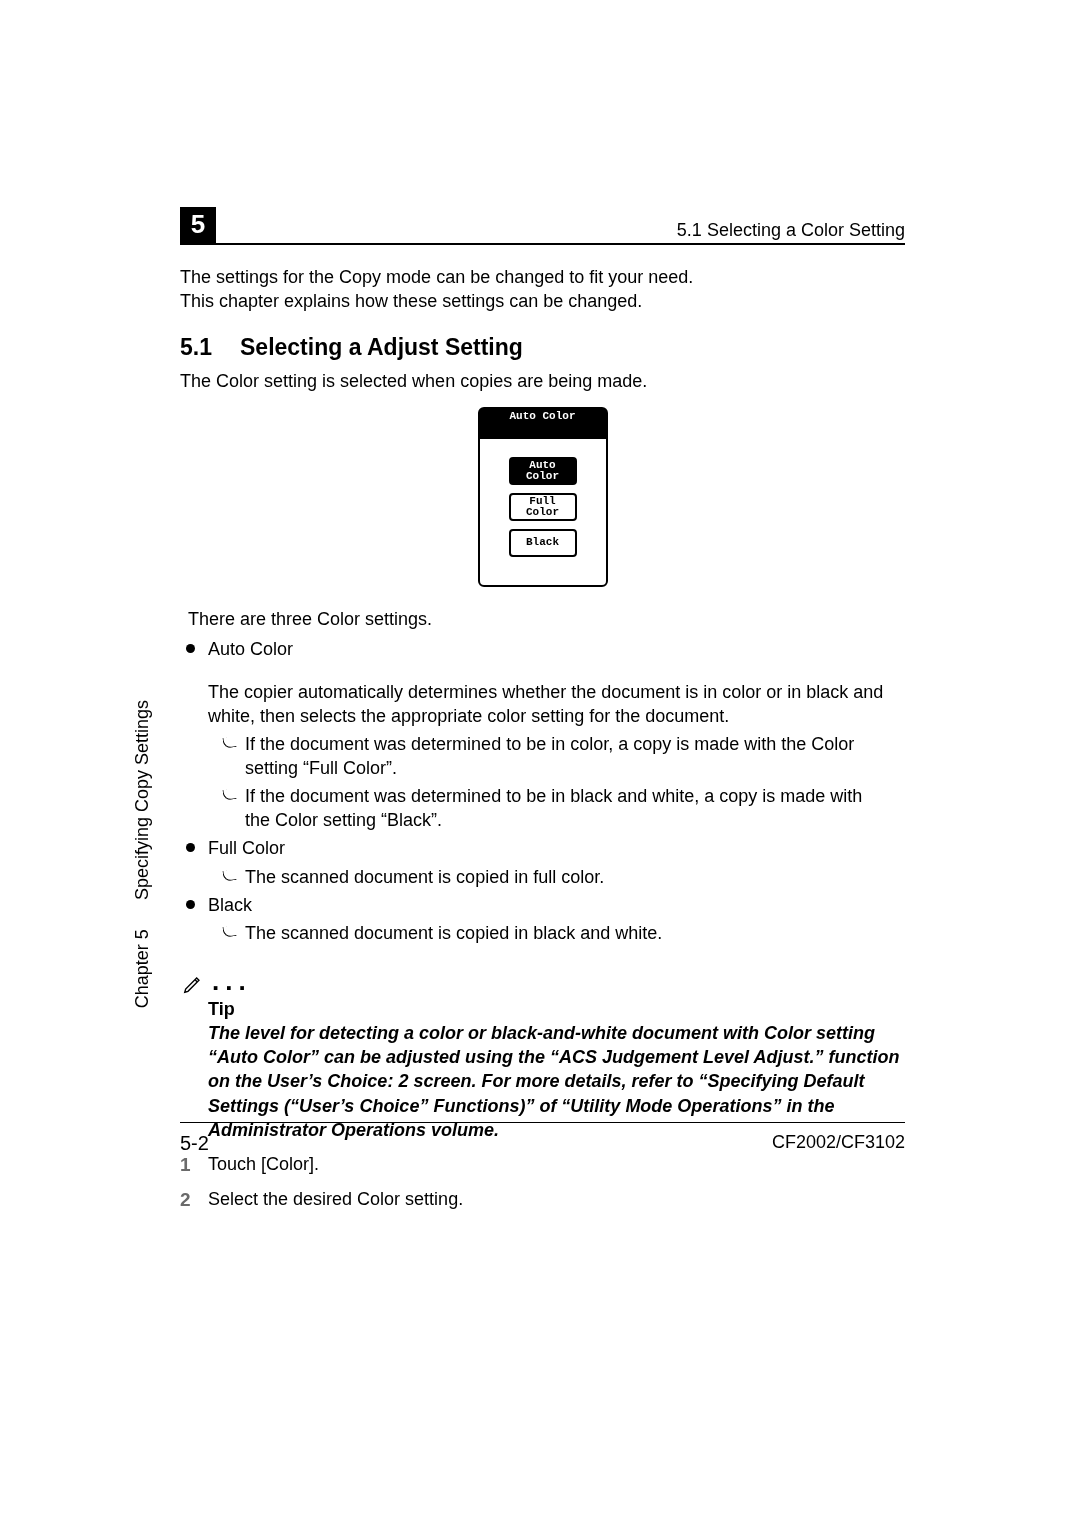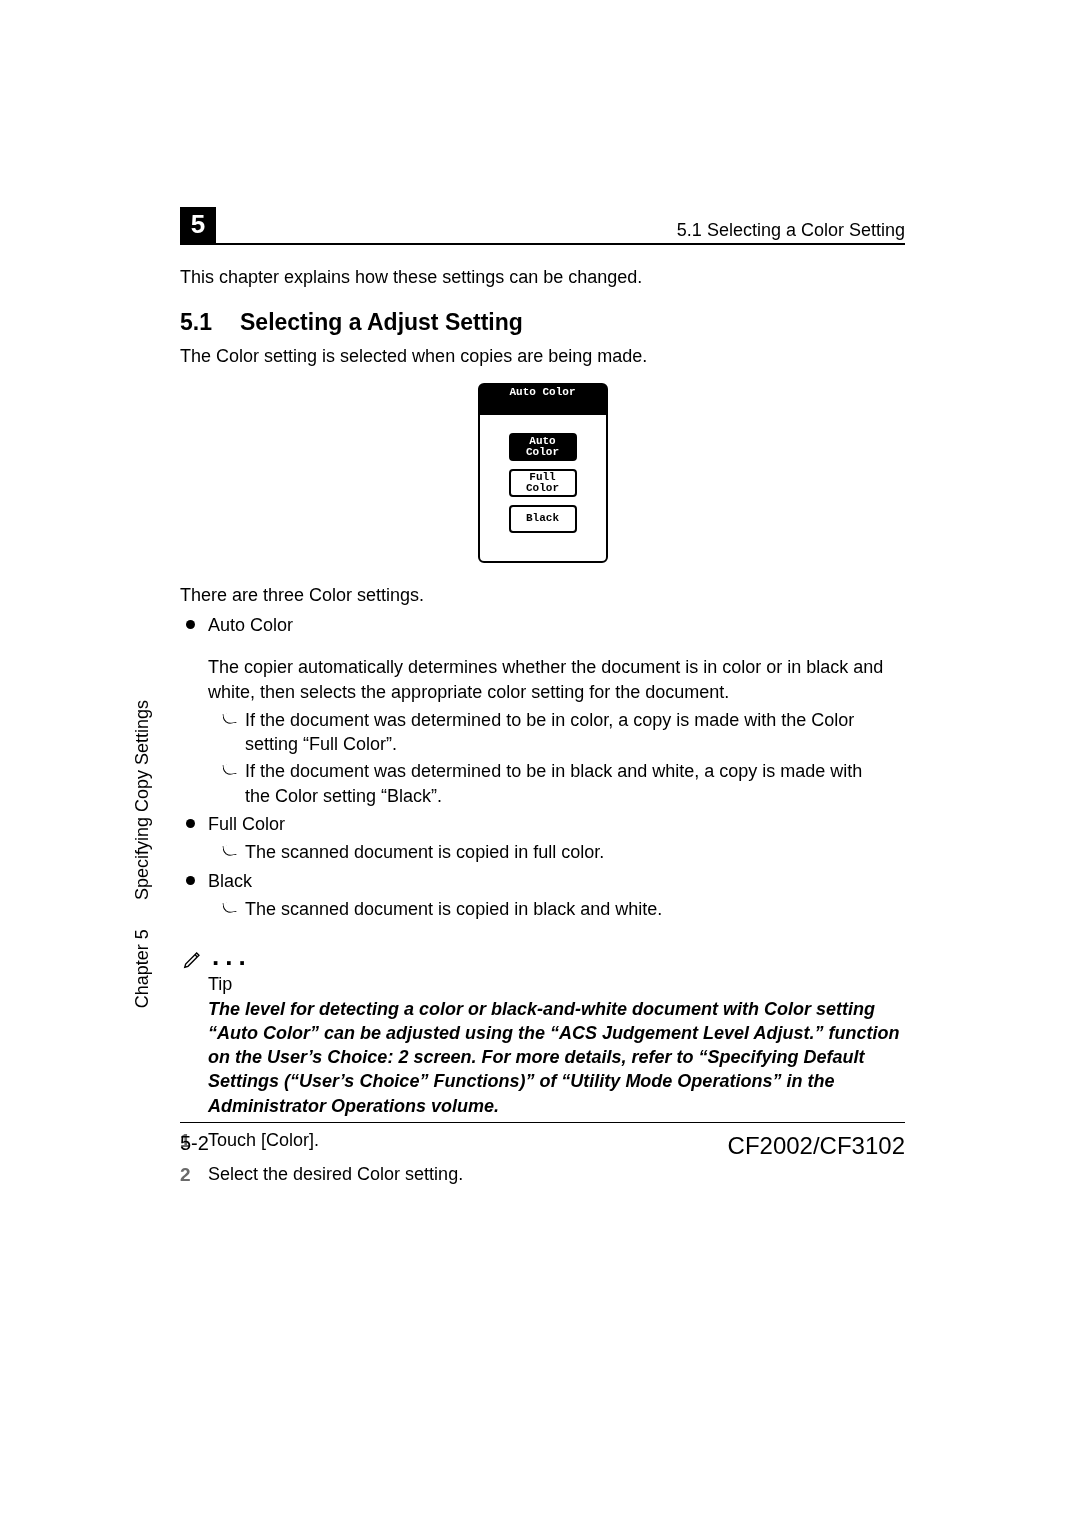--- a/index.html
+++ b/index.html
@@ -105,21 +105,21 @@
     font-size: 11px;
     font-weight: bold;
     line-height: 1.0;
     display: flex;
     align-items: center;
     justify-content: center;
     text-align: center;
     background: #fff;
   }
   .panel-btn.selected { background: #000; color: #fff; }
-  .list-block { margin: 0 0 6px 0; }
+  .list-block { margin: 0 0 6px 8px; }
   ul.bullets { list-style: none; margin: 0; padding: 0; }
   ul.bullets > li { position: relative; padding-left: 28px; margin: 4px 0; }
   ul.bullets > li::before {
     content: "";
     position: absolute;
     left: 6px;
     top: 7px;
     width: 9px;
     height: 9px;
     background: #000;
@@ -142,21 +142,21 @@
   }
   .sub-desc { margin: 18px 0 4px 0; padding-left: 28px; }
   .tip-block { margin: 14px 0 10px 0; }
   .tip-icon-row { display: flex; align-items: flex-end; gap: 8px; margin-bottom: 2px; padding-left: 2px;}
   .tip-icon {
     width: 22px;
     height: 22px;
   }
   .tip-icon svg { width: 100%; height: 100%; }
   .dots { font-size: 26px; font-weight: bold; letter-spacing: 6px; position: relative; top: 4px;}
-  .tip-heading { font-weight: normal; padding-left: 28px; }
+  .tip-heading { font-weight: bold; padding-left: 28px; }
   .tip-body { font-style: italic; padding-left: 28px; font-weight: bold; }
   .proc-heading { font-weight: bold; margin: 18px 0 12px 0; }
   ol.steps { list-style: none; margin: 0; padding: 0; }
   ol.steps > li { position: relative; padding-left: 28px; margin: 6px 0 10px 0; }
   ol.steps > li .num {
     position: absolute;
     left: 0;
     top: 0;
     font-weight: bold;
     color: #6a6a6a;
@@ -173,21 +173,21 @@
   .footer-left {
     position: absolute;
     left: 180px;
     top: 1130px;
     font-size: 20px;
   }
   .footer-right {
     position: absolute;
     right: 175px;
     top: 1130px;
-    font-size: 24px;
+    font-size: 18px;
   }
   .side-label {
     position: absolute;
     left: 130px;
     top: 700px;
     font-size: 18px;
     writing-mode: vertical-rl;
     transform: rotate(180deg);
     white-space: nowrap;
   }
@@ -202,20 +202,21 @@
   <div class="running-head">5.1 Selecting a Color Setting</div>
   <div class="header-rule"></div>
 
   <div class="side-label">
     <span class="chap">Chapter 5</span>
     <span>Specifying Copy Settings</span>
   </div>
 
   <div class="content">
     <div class="intro">
+      <div>The settings for the Copy mode can be changed to fit your need.</div>
       <div>This chapter explains how these settings can be changed.</div>
     </div>
 
     <div class="sec-heading">
       <span class="num">5.1</span><span>Selecting a Adjust Setting</span>
     </div>
     <div class="after-head">The Color setting is selected when copies are being made.</div>
 
     <div class="panel-wrap">
       <div class="panel-outer">

